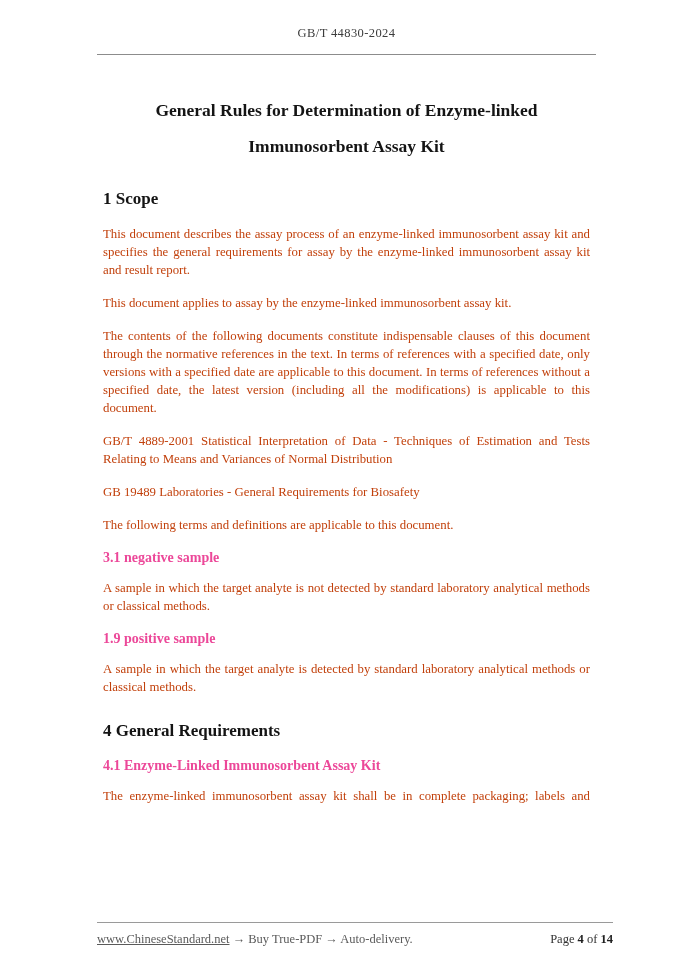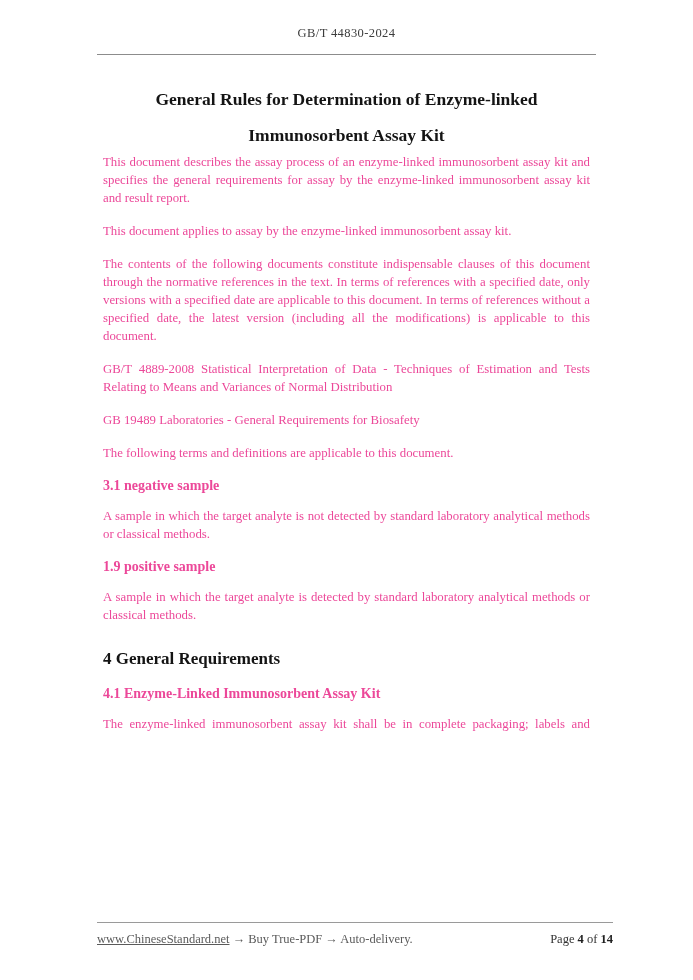--- a/index.html
+++ b/index.html
@@ -25,21 +25,21 @@
     letter-spacing: 0.4px;
   }
   .header-rule {
     margin: 13px 97px 0 97px;
     border-bottom: 1px solid #8c8c8c;
     height: 0;
   }
   
   .content { padding: 0 103px; }
   .doc-title {
-    margin-top: 26px;
+    margin-top: 37px;
     text-align: center;
     font-size: 17.5px;
     font-weight: bold;
     line-height: 36px;
     color: #141414;
   }
   .doc-title .t-line { display: block; }
   h2.sec-heading {
     font-size: 17px;
     font-weight: bold;
@@ -52,21 +52,21 @@
     font-weight: bold;
     line-height: 17px;
     margin: 9px 0 13px 0;
     color: #ec4899;
   }
   p.body-text {
     font-size: 12.8px;
     line-height: 18px;
     text-align: justify;
     margin: 0 0 15px 0;
-    color: #ec4899;
+    color: #c2410c;
   }
   p.body-text.cont { text-align-last: justify; }
   
   .footer {
     position: absolute;
     left: 97px;
     right: 80px;
     bottom: 33px;
     border-top: 1px solid #9a9a9a;
     padding-top: 9px;
@@ -95,25 +95,26 @@
     <div class="header-rule"></div>
   </div>
 
   <div class="content">
 
     <h1 class="doc-title">
       <span class="t-line">General Rules for Determination of Enzyme-linked</span>
       <span class="t-line">Immunosorbent Assay Kit</span>
     </h1>
 
+    <h2 class="sec-heading">1 Scope</h2>
     <p class="body-text">This document describes the assay process of an enzyme-linked immunosorbent assay kit and specifies the general requirements for assay by the enzyme-linked immunosorbent assay kit and result report.</p>
     <p class="body-text">This document applies to assay by the enzyme-linked immunosorbent assay kit.</p>
 
     <p class="body-text">The contents of the following documents constitute indispensable clauses of this document through the normative references in the text. In terms of references with a specified date, only versions with a specified date are applicable to this document. In terms of references without a specified date, the latest version (including all the modifications) is applicable to this document.</p>
-    <p class="body-text">GB/T 4889-2008 Statistical Interpretation of Data - Techniques of Estimation and Tests Relating to Means and Variances of Normal Distribution</p>
+    <p class="body-text">GB/T 4889-2001 Statistical Interpretation of Data - Techniques of Estimation and Tests Relating to Means and Variances of Normal Distribution</p>
     <p class="body-text">GB 19489 Laboratories - General Requirements for Biosafety</p>
 
     <p class="body-text">The following terms and definitions are applicable to this document.</p>
     <h3 class="sub-heading">3.1 negative sample</h3>
     <p class="body-text">A sample in which the target analyte is not detected by standard laboratory analytical methods or classical methods.</p>
     <h3 class="sub-heading">1.9 positive sample</h3>
     <p class="body-text">A sample in which the target analyte is detected by standard laboratory analytical methods or classical methods.</p>
 
     <h2 class="sec-heading">4 General Requirements</h2>
     <h3 class="sub-heading">4.1 Enzyme-Linked Immunosorbent Assay Kit</h3>

